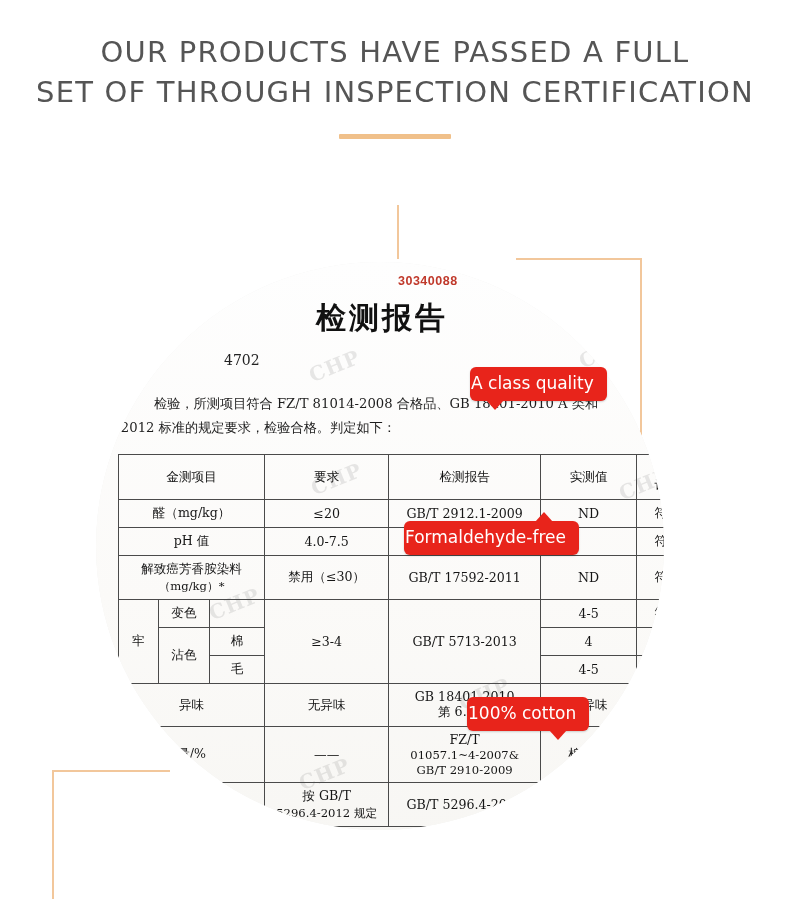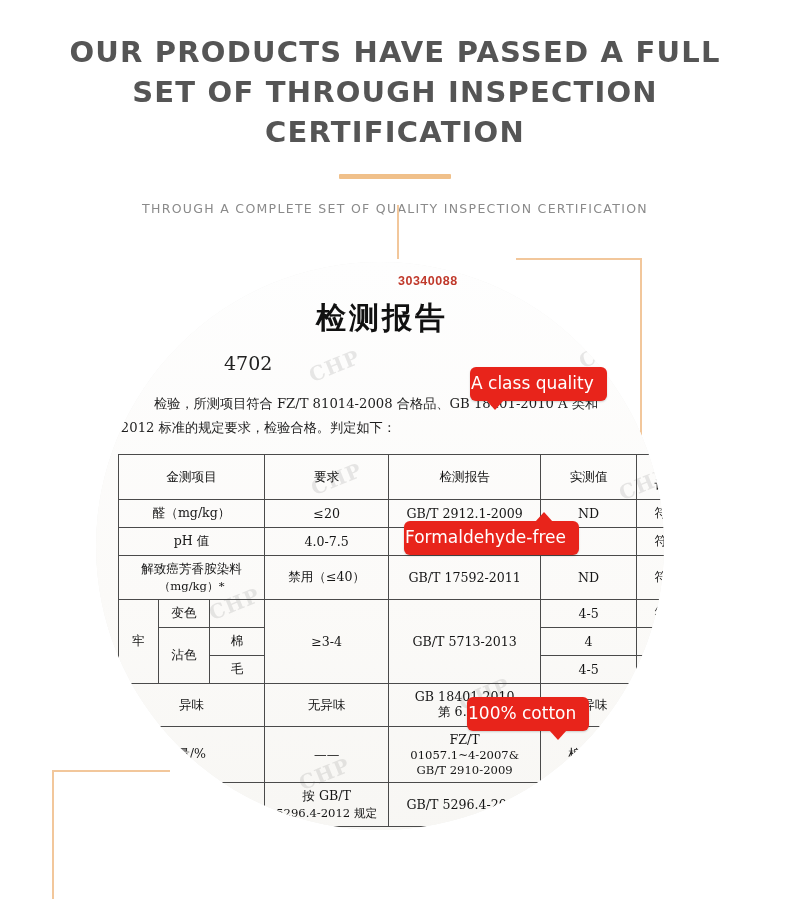--- a/index.html
+++ b/index.html
@@ -28,21 +28,20 @@
     padding-top: 32px;
     font-size: 29px;
     line-height: 40px;
     letter-spacing: 1.2px;
     font-weight: normal;
     color: #555555;
     font-family: "DejaVu Sans", sans-serif;
   }
   .title .line {
     display: block;
-    font-weight: bold;
   }
   .divider {
     width: 112px;
     height: 5px;
     background: #f0c08a;
     margin: 22px auto 0 auto;
     border-radius: 1px;
   }
   .subtitle {
     margin: 22px auto 0 auto;
@@ -116,21 +115,21 @@
     width: 648px;
     text-align: center;
     font-size: 30px;
     font-weight: bold;
     letter-spacing: 3px;
     color: #111;
   }
   .doc-num {
     position: absolute;
     left: 166px; top: 90px;
-    font-size: 19px;
+    font-size: 14px;
     color: #222;
   }
   .doc-page {
     position: absolute;
     left: 556px; top: 92px;
     font-size: 12px;
     color: #222;
     letter-spacing: 1px;
   }
   .doc-para {
@@ -222,21 +221,20 @@
 </style>
 </head>
 <body>
 
 <div class="header">
   <h1 class="title">
     <span class="line">OUR PRODUCTS HAVE PASSED A FULL</span>
     <span class="line">SET OF THROUGH INSPECTION CERTIFICATION</span>
   </h1>
   <div class="divider"></div>
-  <div class="subtitle">THROUGH A COMPLETE SET OF QUALITY INSPECTION CERTIFICATION</div>
 </div>
 
 <div class="frame-line fl-top-vert"></div>
 <div class="frame-line fl-right-horiz-top"></div>
 <div class="frame-line fl-right-vert"></div>
 <div class="frame-line fl-left-horiz"></div>
 <div class="frame-line fl-left-vert"></div>
 
 <div class="report-circle">
   <div class="doc">
@@ -287,21 +285,21 @@
         <td>G</td>
         <td></td>
         <td>符合</td>
       </tr>
 
       <tr>
         <td colspan="3">
           <span>解致癌芳香胺染料</span><br>
           <span class="tiny">（mg/kg）*</span>
         </td>
-        <td>禁用（≤40）</td>
+        <td>禁用（≤30）</td>
         <td>GB/T 17592-2011</td>
         <td>ND</td>
         <td>符合</td>
       </tr>
 
       <tr>
         <td rowspan="3" style="width:34px">牢</td>
         <td class="sub-l">变色</td>
         <td class="sub-r"></td>
         <td rowspan="3">≥3-4</td>

